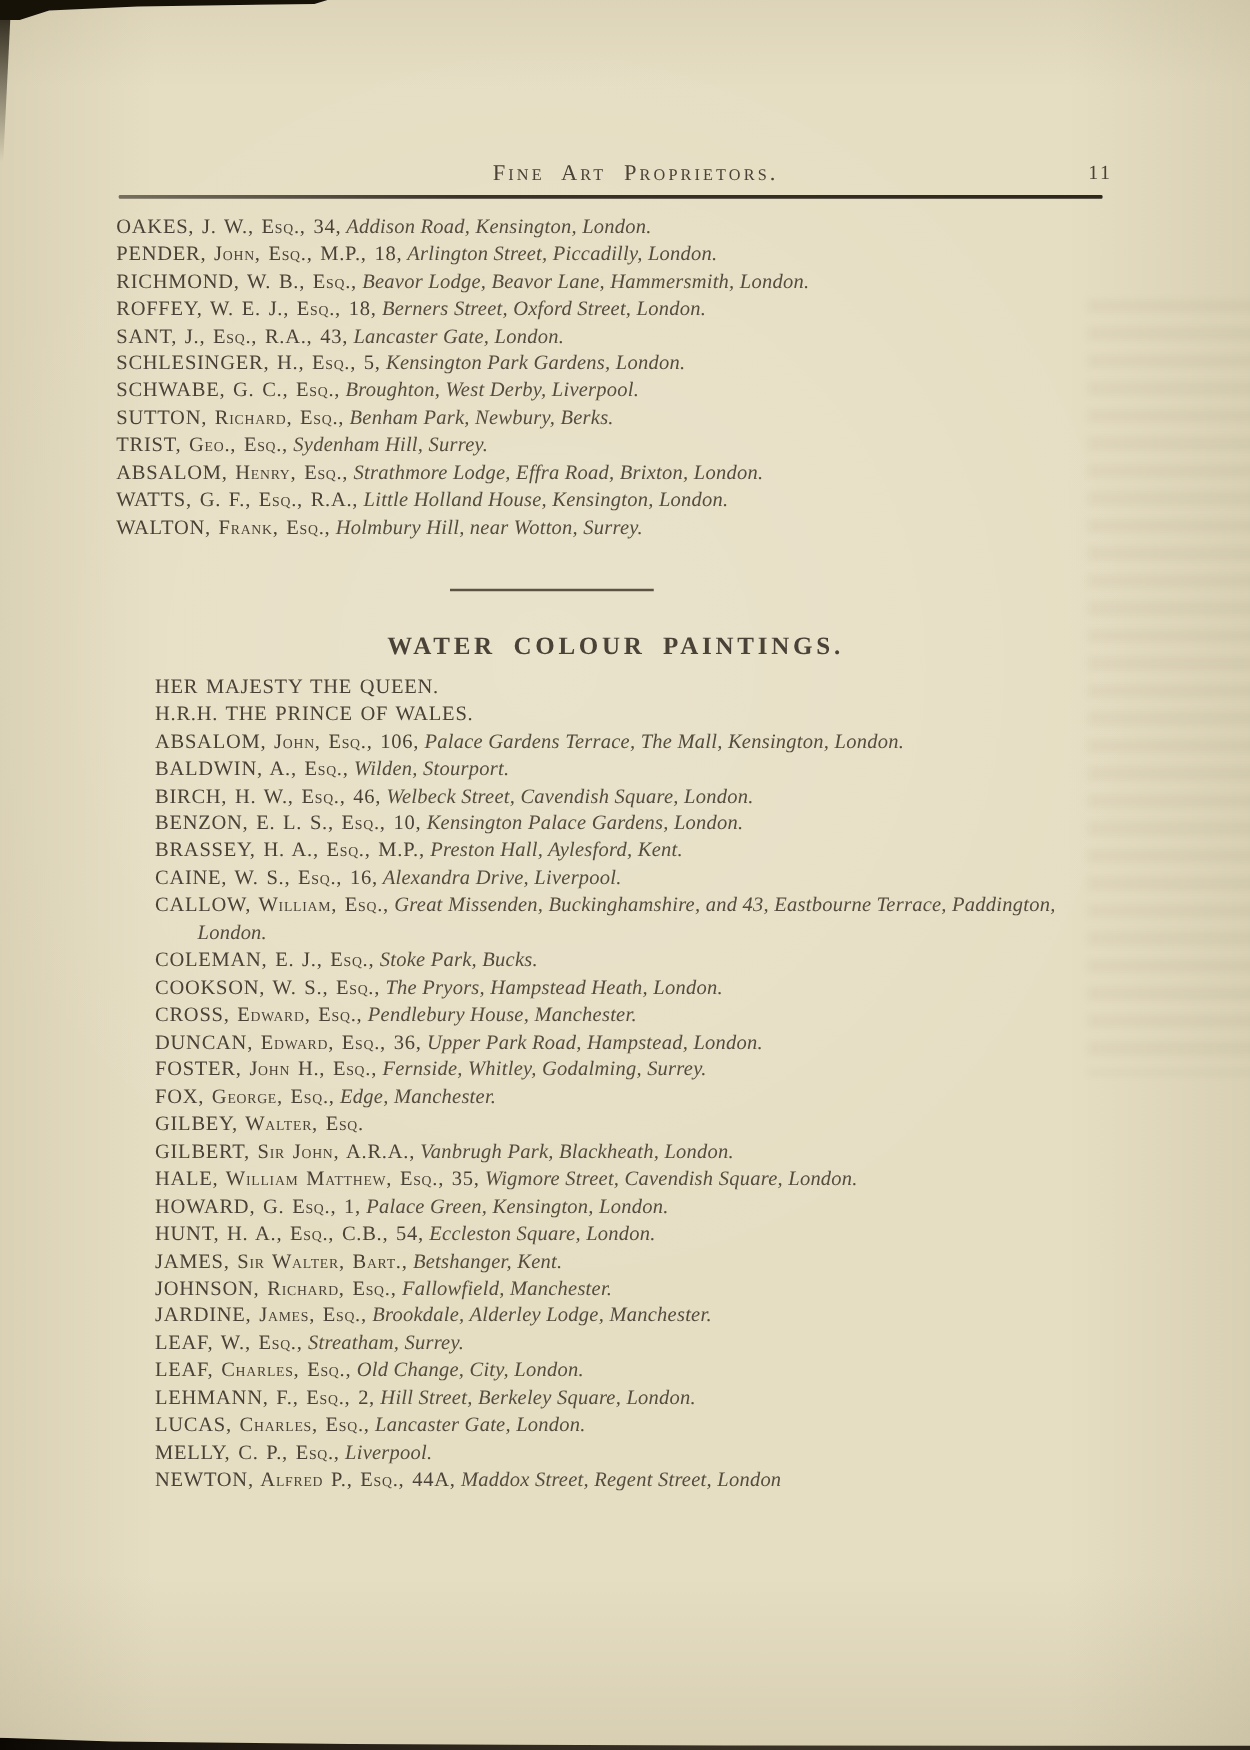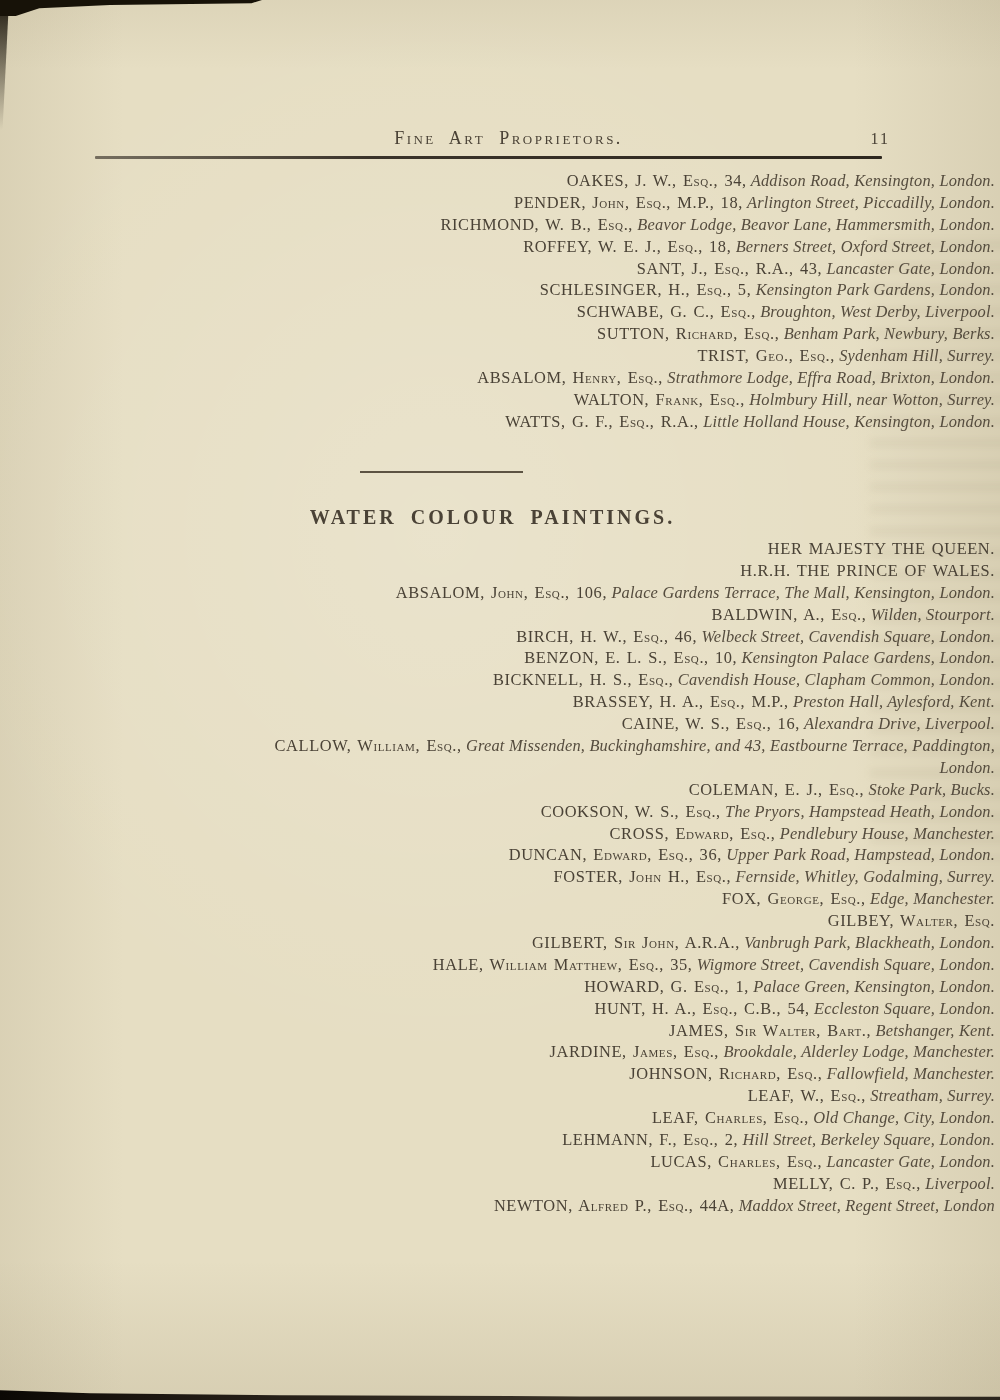--- a/index.html
+++ b/index.html
@@ -67,24 +67,24 @@
     color: var(--ink, #4a4236);
   }
   .header-rule {
     position: absolute; left: 95px; top: 156px; width: 787px; height: 3px;
     border-radius: 1px;
     background: linear-gradient(to right, rgba(58,51,42,0.65), #3a332a 35%, #2d271e 100%);
   }
 
   
   .list {
-    position: absolute; left: 93px; right: 45px; text-align: right;
+    position: absolute; left: 93px; right: 45px;
   }
   .list-1 { top: 170px; }
-  .list-2 { top: 538px; }
+  .list-2 { top: 538px; margin-left: 31px; }
   .entry {
     height: 21.9px;
     line-height: 21.9px;
     font-size: 16.4px;
     white-space: nowrap;
     color: var(--ink, #4a4236);
   }
   .nm {
     font-variant: small-caps;
     letter-spacing: 0.6px;
@@ -132,54 +132,53 @@
       <div class="entry"><span class="nm">OAKES, J. W., Esq., 34,</span><span class="addr"> Addison Road, Kensington, London.</span></div>
       <div class="entry"><span class="nm">PENDER, John, Esq., M.P., 18,</span><span class="addr"> Arlington Street, Piccadilly, London.</span></div>
       <div class="entry"><span class="nm">RICHMOND, W. B., Esq.,</span><span class="addr"> Beavor Lodge, Beavor Lane, Hammersmith, London.</span></div>
       <div class="entry"><span class="nm">ROFFEY, W. E. J., Esq., 18,</span><span class="addr"> Berners Street, Oxford Street, London.</span></div>
       <div class="entry"><span class="nm">SANT, J., Esq., R.A., 43,</span><span class="addr"> Lancaster Gate, London.</span></div>
       <div class="entry"><span class="nm">SCHLESINGER, H., Esq., 5,</span><span class="addr"> Kensington Park Gardens, London.</span></div>
       <div class="entry"><span class="nm">SCHWABE, G. C., Esq.,</span><span class="addr"> Broughton, West Derby, Liverpool.</span></div>
       <div class="entry"><span class="nm">SUTTON, Richard, Esq.,</span><span class="addr"> Benham Park, Newbury, Berks.</span></div>
       <div class="entry"><span class="nm">TRIST, Geo., Esq.,</span><span class="addr"> Sydenham Hill, Surrey.</span></div>
       <div class="entry"><span class="nm">ABSALOM, Henry, Esq.,</span><span class="addr"> Strathmore Lodge, Effra Road, Brixton, London.</span></div>
+      <div class="entry"><span class="nm">WATTS, G. F., Esq., R.A.,</span><span class="addr"> Little Holland House, Kensington, London.</span></div>
       <div class="entry"><span class="nm">WALTON, Frank, Esq.,</span><span class="addr"> Holmbury Hill, near Wotton, Surrey.</span></div>
-      <div class="entry"><span class="nm">WATTS, G. F., Esq., R.A.,</span><span class="addr"> Little Holland House, Kensington, London.</span></div>
     </div>
 
   <div class="divider"></div>
 
   <h2 class="section-title">WATER COLOUR PAINTINGS.</h2>
 
   <div class="list list-2">
       <div class="entry"><span class="nm">HER MAJESTY THE QUEEN.</span></div>
       <div class="entry"><span class="nm">H.R.H. THE PRINCE OF WALES.</span></div>
       <div class="entry"><span class="nm">ABSALOM, John, Esq., 106,</span><span class="addr"> Palace Gardens Terrace, The Mall, Kensington, London.</span></div>
       <div class="entry"><span class="nm">BALDWIN, A., Esq.,</span><span class="addr"> Wilden, Stourport.</span></div>
       <div class="entry"><span class="nm">BIRCH, H. W., Esq., 46,</span><span class="addr"> Welbeck Street, Cavendish Square, London.</span></div>
       <div class="entry"><span class="nm">BENZON, E. L. S., Esq., 10,</span><span class="addr"> Kensington Palace Gardens, London.</span></div>
-      <div class="entry"><span class="nm">BICKNELL, H. S., Esq.,</span><span class="addr"> Cavendish House, Clapham Common, London.</span></div>
       <div class="entry"><span class="nm">BRASSEY, H. A., Esq., M.P.,</span><span class="addr"> Preston Hall, Aylesford, Kent.</span></div>
       <div class="entry"><span class="nm">CAINE, W. S., Esq., 16,</span><span class="addr"> Alexandra Drive, Liverpool.</span></div>
       <div class="entry"><span class="nm">CALLOW, William, Esq.,</span><span class="addr"> Great Missenden, Buckinghamshire, and 43, Eastbourne Terrace, Paddington,</span></div>
       <div class="entry cont"><span class="addr">London.</span></div>
       <div class="entry"><span class="nm">COLEMAN, E. J., Esq.,</span><span class="addr"> Stoke Park, Bucks.</span></div>
       <div class="entry"><span class="nm">COOKSON, W. S., Esq.,</span><span class="addr"> The Pryors, Hampstead Heath, London.</span></div>
       <div class="entry"><span class="nm">CROSS, Edward, Esq.,</span><span class="addr"> Pendlebury House, Manchester.</span></div>
       <div class="entry"><span class="nm">DUNCAN, Edward, Esq., 36,</span><span class="addr"> Upper Park Road, Hampstead, London.</span></div>
       <div class="entry"><span class="nm">FOSTER, John H., Esq.,</span><span class="addr"> Fernside, Whitley, Godalming, Surrey.</span></div>
       <div class="entry"><span class="nm">FOX, George, Esq.,</span><span class="addr"> Edge, Manchester.</span></div>
       <div class="entry"><span class="nm">GILBEY, Walter, Esq.</span></div>
       <div class="entry"><span class="nm">GILBERT, Sir John, A.R.A.,</span><span class="addr"> Vanbrugh Park, Blackheath, London.</span></div>
       <div class="entry"><span class="nm">HALE, William Matthew, Esq., 35,</span><span class="addr"> Wigmore Street, Cavendish Square, London.</span></div>
       <div class="entry"><span class="nm">HOWARD, G. Esq., 1,</span><span class="addr"> Palace Green, Kensington, London.</span></div>
       <div class="entry"><span class="nm">HUNT, H. A., Esq., C.B., 54,</span><span class="addr"> Eccleston Square, London.</span></div>
       <div class="entry"><span class="nm">JAMES, Sir Walter, Bart.,</span><span class="addr"> Betshanger, Kent.</span></div>
+      <div class="entry"><span class="nm">JOHNSON, Richard, Esq.,</span><span class="addr"> Fallowfield, Manchester.</span></div>
       <div class="entry"><span class="nm">JARDINE, James, Esq.,</span><span class="addr"> Brookdale, Alderley Lodge, Manchester.</span></div>
-      <div class="entry"><span class="nm">JOHNSON, Richard, Esq.,</span><span class="addr"> Fallowfield, Manchester.</span></div>
       <div class="entry"><span class="nm">LEAF, W., Esq.,</span><span class="addr"> Streatham, Surrey.</span></div>
       <div class="entry"><span class="nm">LEAF, Charles, Esq.,</span><span class="addr"> Old Change, City, London.</span></div>
       <div class="entry"><span class="nm">LEHMANN, F., Esq., 2,</span><span class="addr"> Hill Street, Berkeley Square, London.</span></div>
       <div class="entry"><span class="nm">LUCAS, Charles, Esq.,</span><span class="addr"> Lancaster Gate, London.</span></div>
       <div class="entry"><span class="nm">MELLY, C. P., Esq.,</span><span class="addr"> Liverpool.</span></div>
       <div class="entry"><span class="nm">NEWTON, Alfred P., Esq., 44A,</span><span class="addr"> Maddox Street, Regent Street, London</span></div>
     </div>
 
   <div class="edge-bottom"></div>
 </div>

